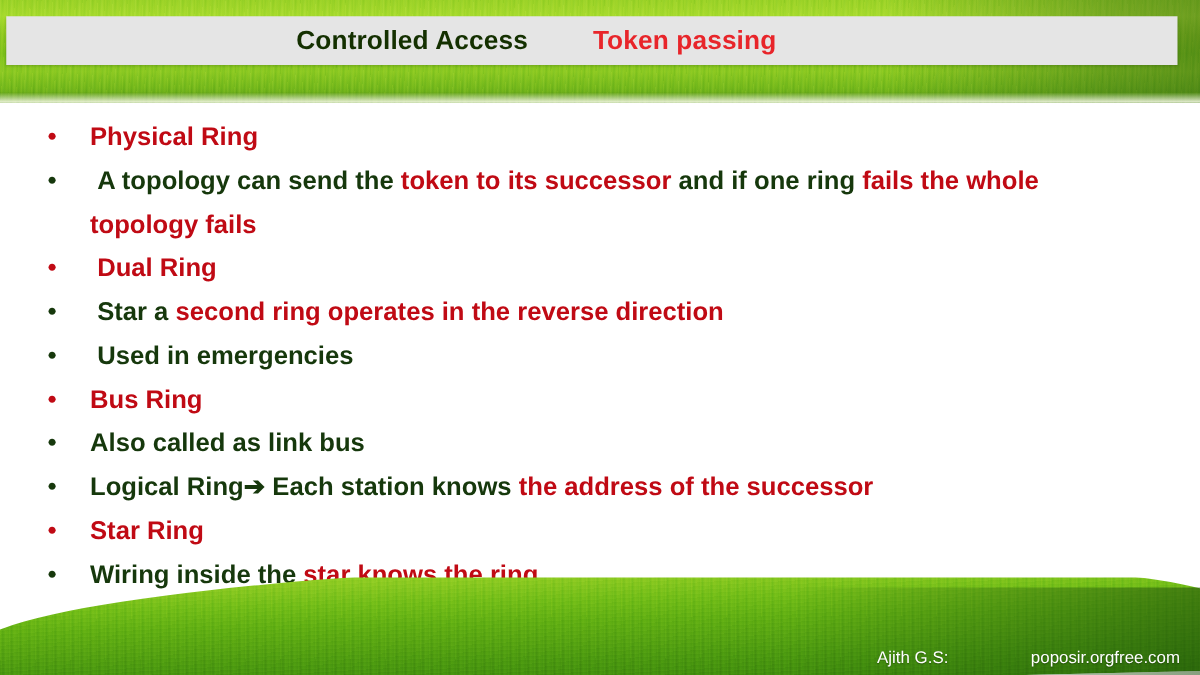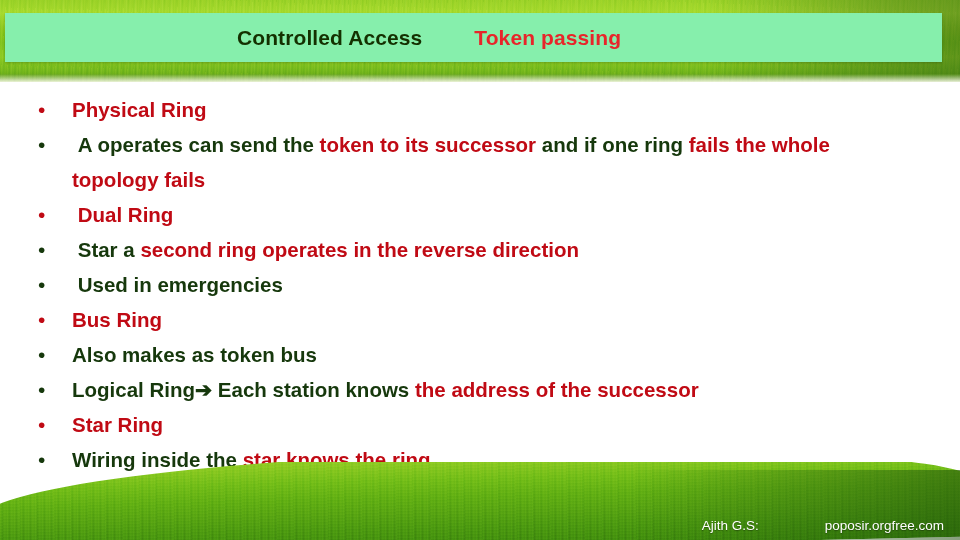--- a/index.html
+++ b/index.html
@@ -30,22 +30,22 @@
     position:absolute;right:0;top:0;width:250px;height:82px;
     background:linear-gradient(to right, rgba(40,90,15,0) 0%, rgba(45,95,18,.38) 70%, rgba(42,88,16,.46) 100%);
   }
   #top-band-bottom-edge{
     position:absolute;left:0;top:74px;width:960px;height:8px;
     background:linear-gradient(to bottom, rgba(90,150,25,.25), rgba(250,252,235,.9));
   }
 
   
   #title-box{
-    position:absolute;left:5px;top:13px;width:937px;height:49px;
-    background:#86efac;
+    position:absolute;left:5px;top:13px;width:937px;height:39px;
+    background:#e5e5e5;
     box-shadow:0 1px 2px rgba(0,0,0,.18);
     display:flex;align-items:center;
   }
   .title-seg{
     font-size:21px;font-weight:700;letter-spacing:.1px;white-space:nowrap;
   }
   #title-primary{color:#143000;margin-left:232px;}
   #title-secondary{color:#e8252a;margin-left:52px;}
 
   
@@ -128,41 +128,41 @@
   <span class="title-seg" id="title-secondary">Token passing</span>
 </div>
 
 <div id="content">
     <div class="bullet-row">
       <span class="bullet-mark c-red">•</span>
       <span class="bullet-text"><span class="seg c-red">Physical Ring</span></span>
     </div>
     <div class="bullet-row">
       <span class="bullet-mark c-green">•</span>
-      <span class="bullet-text"><span class="seg c-green"> A operates can send the </span><span class="seg c-red">token to its successor</span><span class="seg c-green"> and if one ring </span><span class="seg c-red">fails the whole topology fails</span></span>
+      <span class="bullet-text"><span class="seg c-green"> A topology can send the </span><span class="seg c-red">token to its successor</span><span class="seg c-green"> and if one ring </span><span class="seg c-red">fails the whole topology fails</span></span>
     </div>
     <div class="bullet-row">
       <span class="bullet-mark c-red">•</span>
       <span class="bullet-text"><span class="seg c-red"> Dual Ring</span></span>
     </div>
     <div class="bullet-row">
       <span class="bullet-mark c-green">•</span>
       <span class="bullet-text"><span class="seg c-green"> Star a </span><span class="seg c-red">second ring operates in the reverse direction</span></span>
     </div>
     <div class="bullet-row">
       <span class="bullet-mark c-green">•</span>
       <span class="bullet-text"><span class="seg c-green"> Used in emergencies</span></span>
     </div>
     <div class="bullet-row">
       <span class="bullet-mark c-red">•</span>
       <span class="bullet-text"><span class="seg c-red">Bus Ring</span></span>
     </div>
     <div class="bullet-row">
       <span class="bullet-mark c-green">•</span>
-      <span class="bullet-text"><span class="seg c-green">Also makes as token bus</span></span>
+      <span class="bullet-text"><span class="seg c-green">Also called as link bus</span></span>
     </div>
     <div class="bullet-row">
       <span class="bullet-mark c-green">•</span>
       <span class="bullet-text"><span class="seg c-green">Logical Ring➔ Each station knows </span><span class="seg c-red">the address of the successor</span></span>
     </div>
     <div class="bullet-row">
       <span class="bullet-mark c-red">•</span>
       <span class="bullet-text"><span class="seg c-red">Star Ring</span></span>
     </div>
     <div class="bullet-row">

